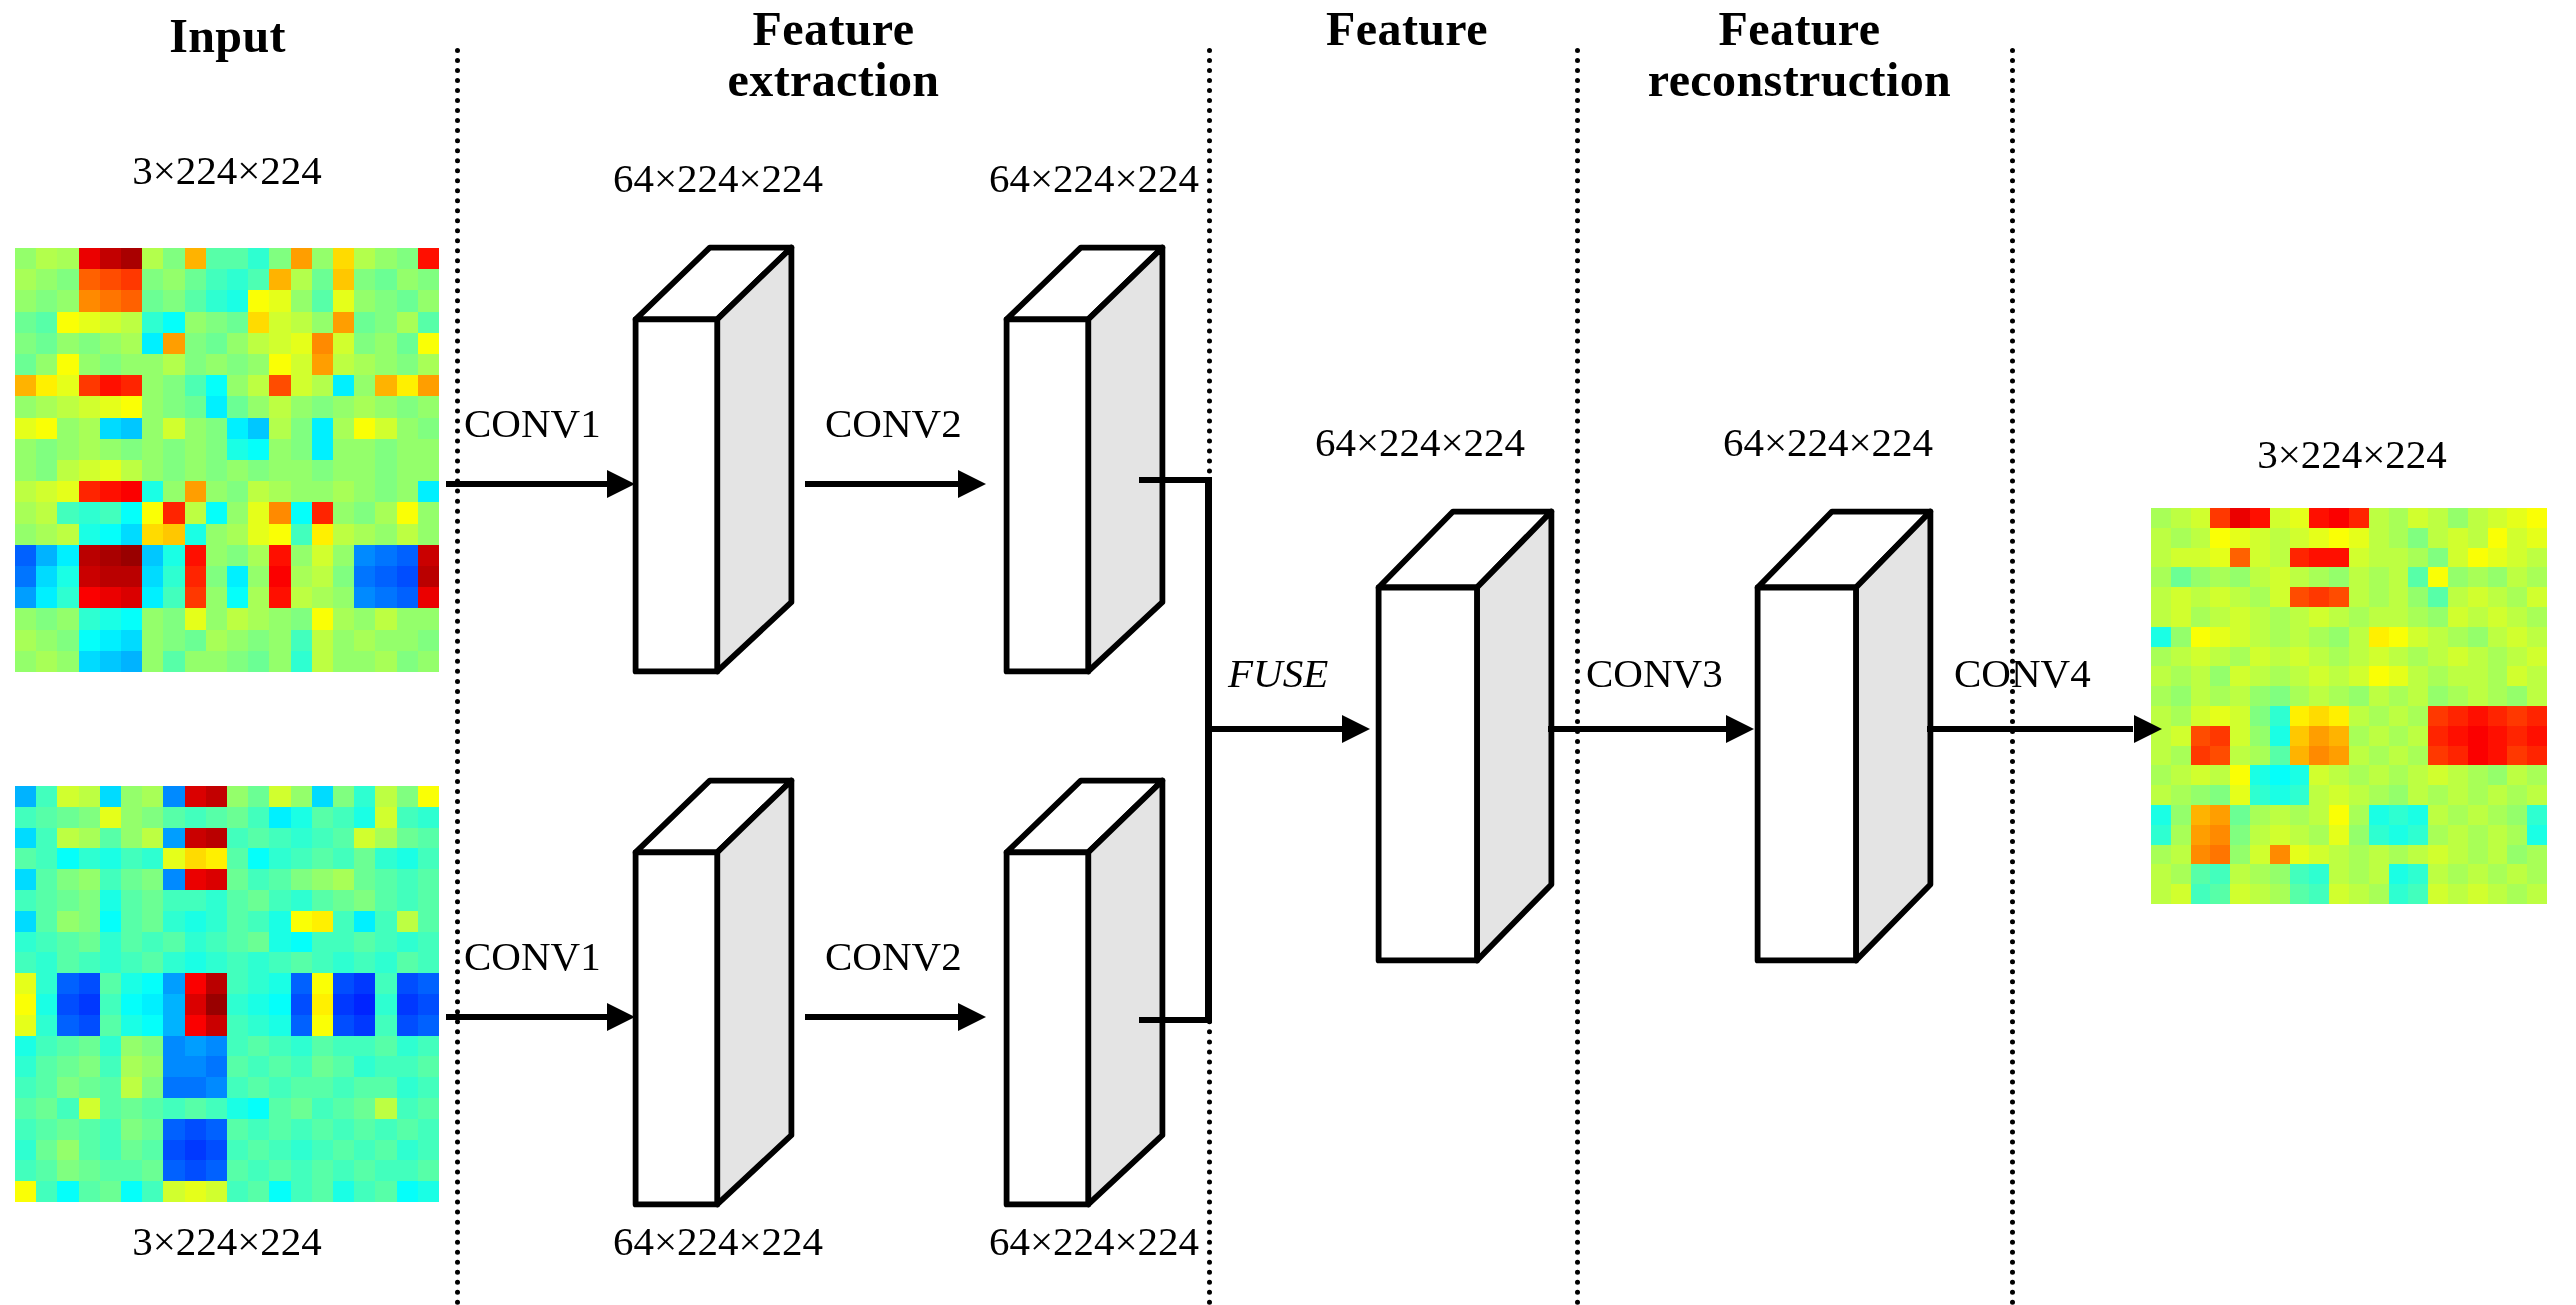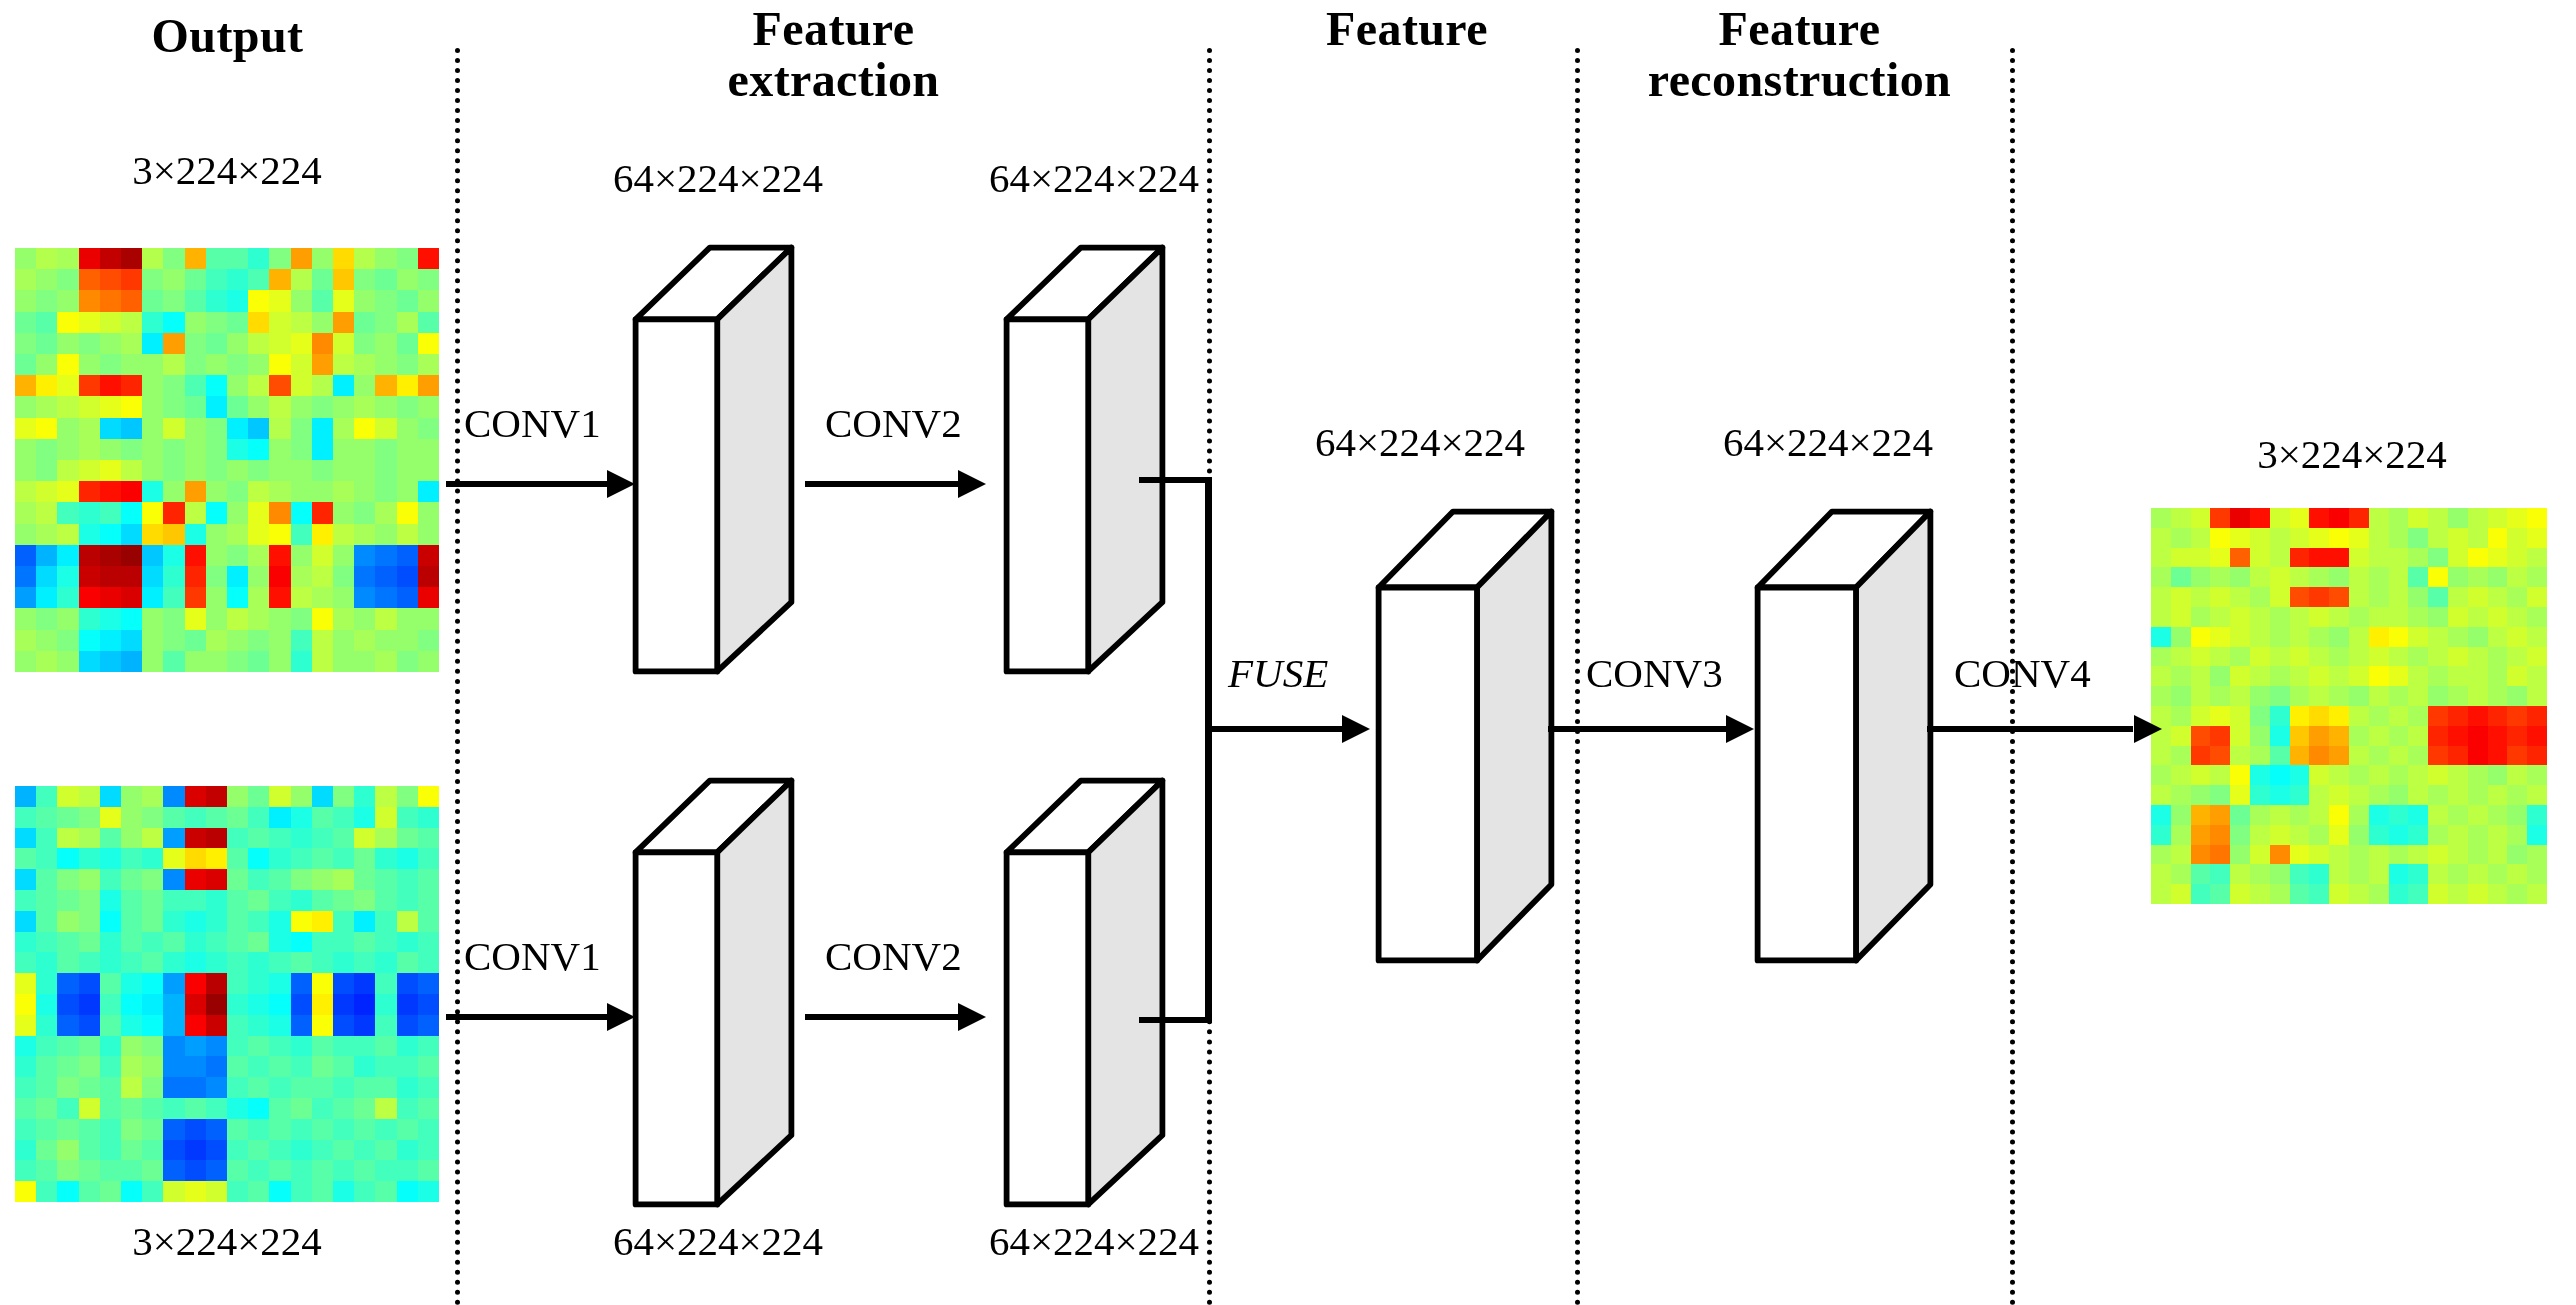--- a/index.html
+++ b/index.html
@@ -35,21 +35,21 @@
 <body>
 
 <div class="stage">
 
   <div class="divider" style="left:455px;top:48px;height:1258px;"></div>
   <div class="divider" style="left:1207px;top:48px;height:1258px;"></div>
   <div class="divider" style="left:1575px;top:48px;height:1258px;"></div>
   <div class="divider" style="left:2010px;top:48px;height:1258px;"></div>
 
   <div class="sec-title" style="left:50px;top:10px;width:355px;">
-    <span>Output</span>
+    <span>Input</span>
   </div>
 
   <div class="sec-title" style="left:652px;top:3.3px;width:363px;">
     <div>Feature</div>
     <div>extraction</div>
   </div>
 
   <div class="sec-title" style="left:1250px;top:3.3px;width:314px;">
     <div>Feature</div>
   </div>

